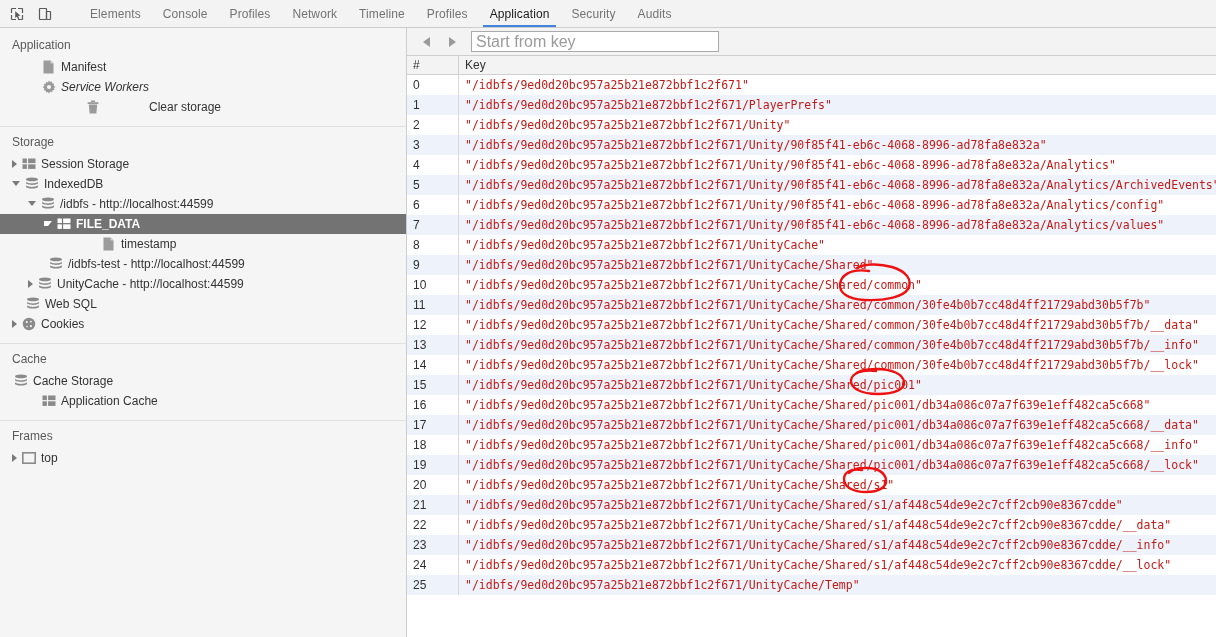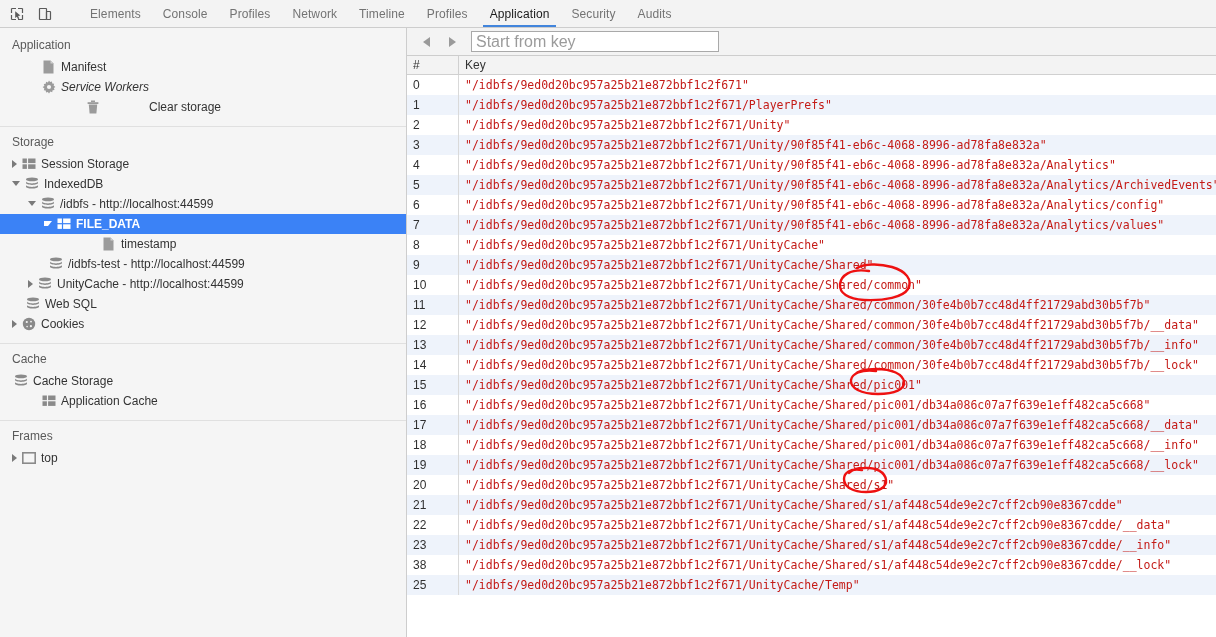--- a/index.html
+++ b/index.html
@@ -113,21 +113,21 @@
   .sb-row {
     height: 20px;
     display: flex;
     align-items: center;
     font-size: 12px;
     color: #333;
     cursor: pointer;
     white-space: nowrap;
   }
   .sb-row.selected {
-    background: #3b82f6;
+    background: #737373;
     color: #ffffff;
     font-weight: bold;
   }
   .sb-row.selected .tri { border-left-color: #ffffff; border-top-color: #ffffff;}
   .tri {
     width: 0; height: 0;
     margin-right: 4px;
     flex: 0 0 auto;
   }
   .tri.right {
@@ -630,21 +630,21 @@
             </div>
             <div class="row even">
               <div class="cell-num">22</div>
               <div class="cell-key">"/idbfs/9ed0d20bc957a25b21e872bbf1c2f671/UnityCache/Shared/s1/af448c54de9e2c7cff2cb90e8367cdde/__data"</div>
             </div>
             <div class="row odd">
               <div class="cell-num">23</div>
               <div class="cell-key">"/idbfs/9ed0d20bc957a25b21e872bbf1c2f671/UnityCache/Shared/s1/af448c54de9e2c7cff2cb90e8367cdde/__info"</div>
             </div>
             <div class="row even">
-              <div class="cell-num">38</div>
+              <div class="cell-num">24</div>
               <div class="cell-key">"/idbfs/9ed0d20bc957a25b21e872bbf1c2f671/UnityCache/Shared/s1/af448c54de9e2c7cff2cb90e8367cdde/__lock"</div>
             </div>
             <div class="row odd">
               <div class="cell-num">25</div>
               <div class="cell-key">"/idbfs/9ed0d20bc957a25b21e872bbf1c2f671/UnityCache/Temp"</div>
             </div>
           </div>
       </div>
 
     </div>

